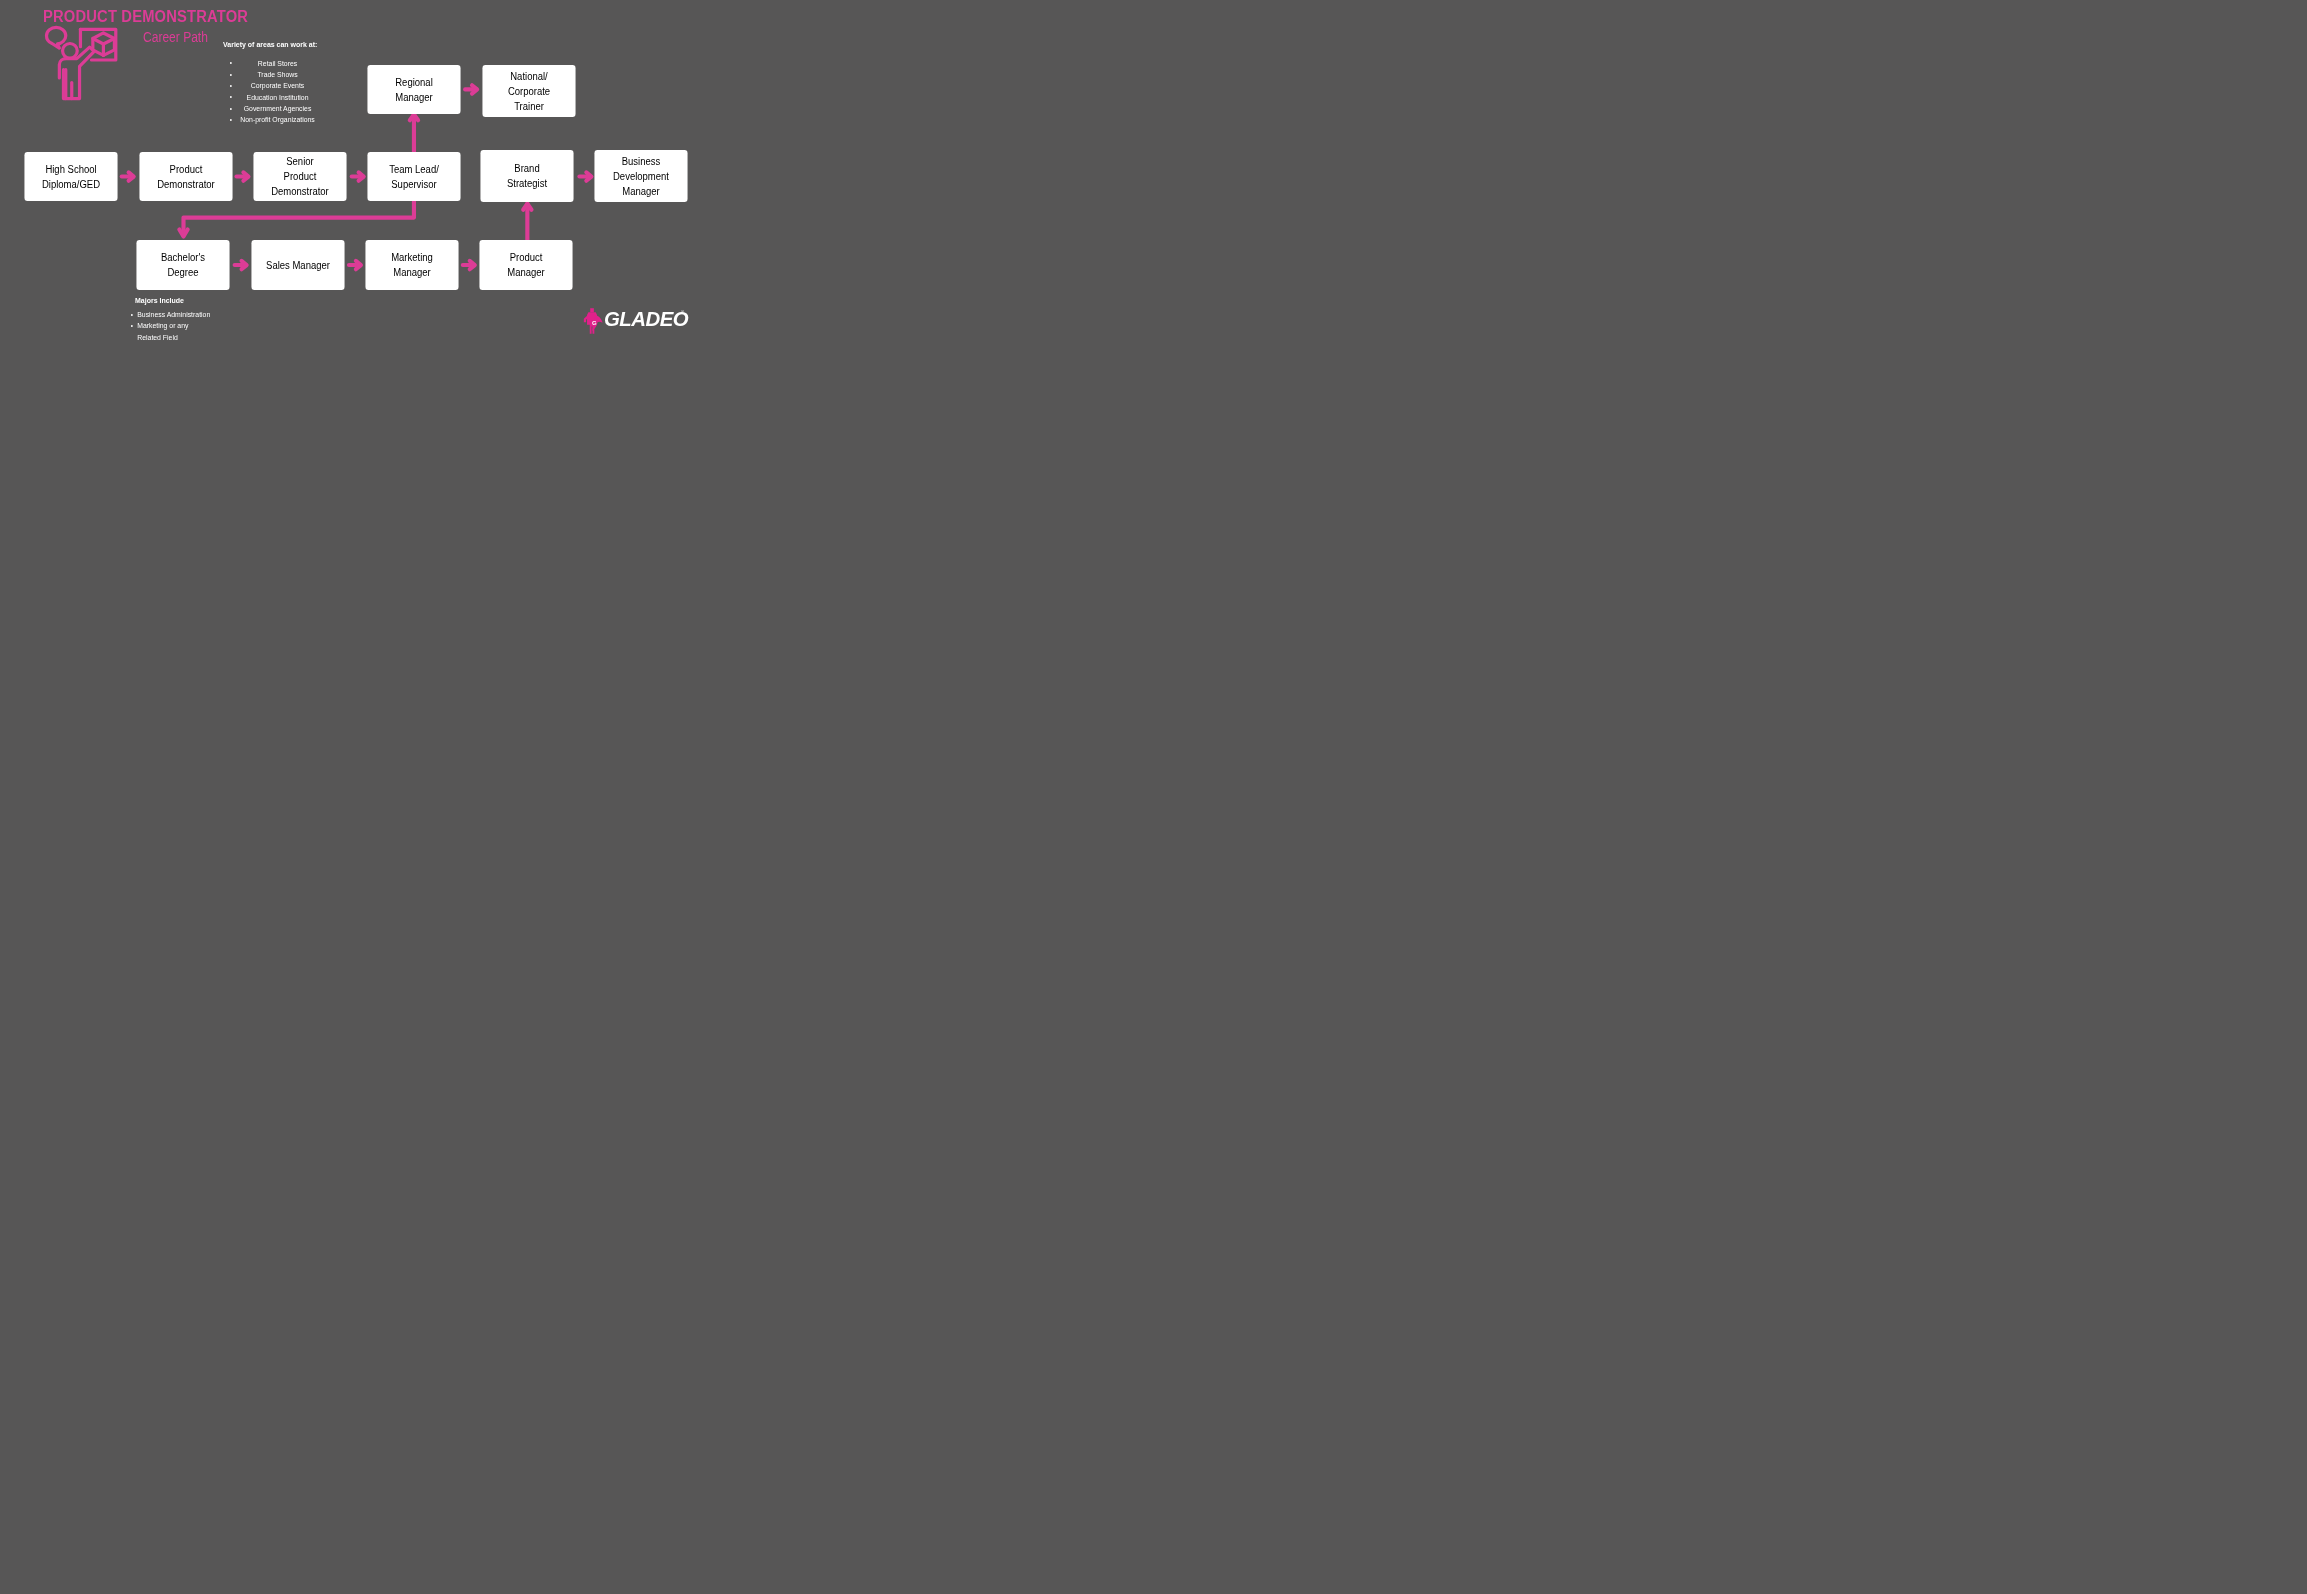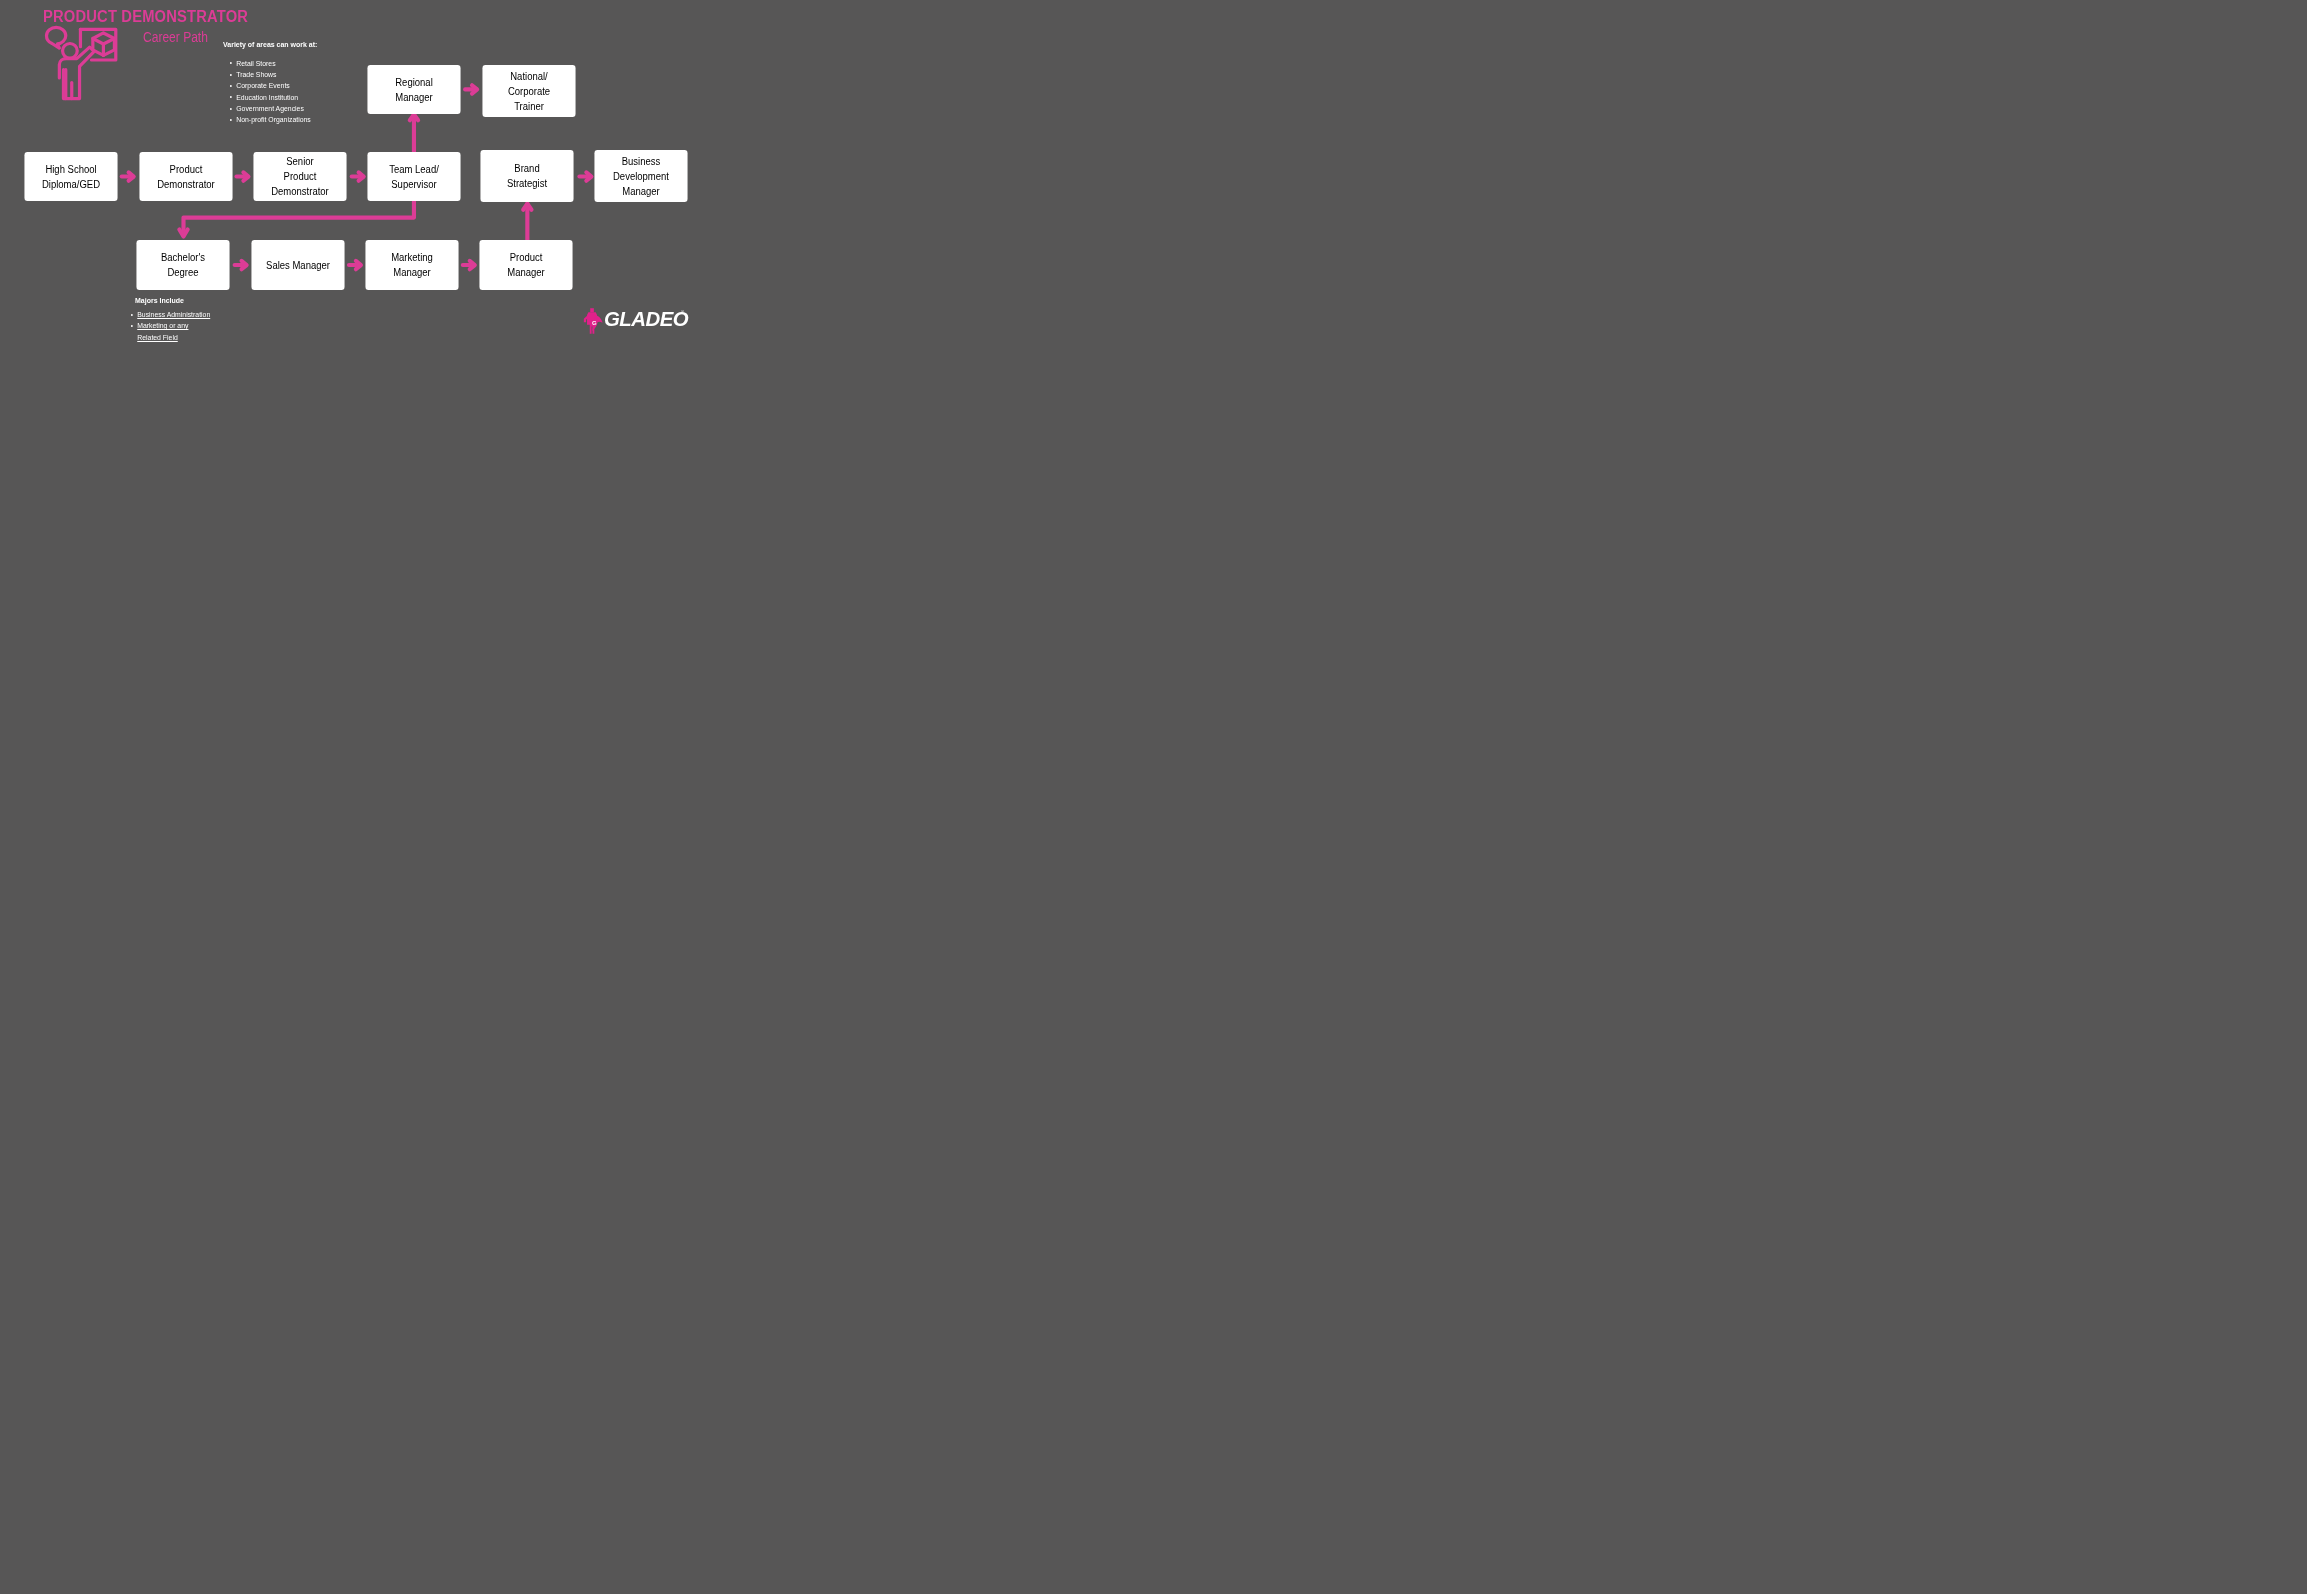--- a/index.html
+++ b/index.html
@@ -48,24 +48,24 @@
     transform:scaleX(.93);transform-origin:left center;
   }
   .info-list li::before{
     content:"";position:absolute;left:0.9px;top:4.6px;
     width:2.1px;height:2.1px;border-radius:50%;background:#FFFFFF;
   }
   .info-list li.cont{padding-left:7.8px;}
   .info-list li.cont::before{display:none;}
 
   #areas-block{left:223px;top:40px;}
-  #areas-block .info-list{margin-top:8.8px;padding-left:6px;}
+  #areas-block .info-list{margin-top:8.8px;padding-left:6px;text-align:center;}
   #majors-block{left:130px;top:296px;}
   #majors-block .info-head{margin-left:5px;}
-  #majors-block .info-list{margin-top:4.2px;text-decoration:underline;}
+  #majors-block .info-list{margin-top:4.2px;}
 
   
   .node{
     position:absolute;background:#FFFFFF;border-radius:3.2px;
     display:flex;align-items:center;justify-content:center;
     text-align:center;color:#000000;
     font-size:10px;line-height:15px;
     padding:1.8px 2.8px;box-sizing:border-box;
     transform:scaleX(.95);
   }

